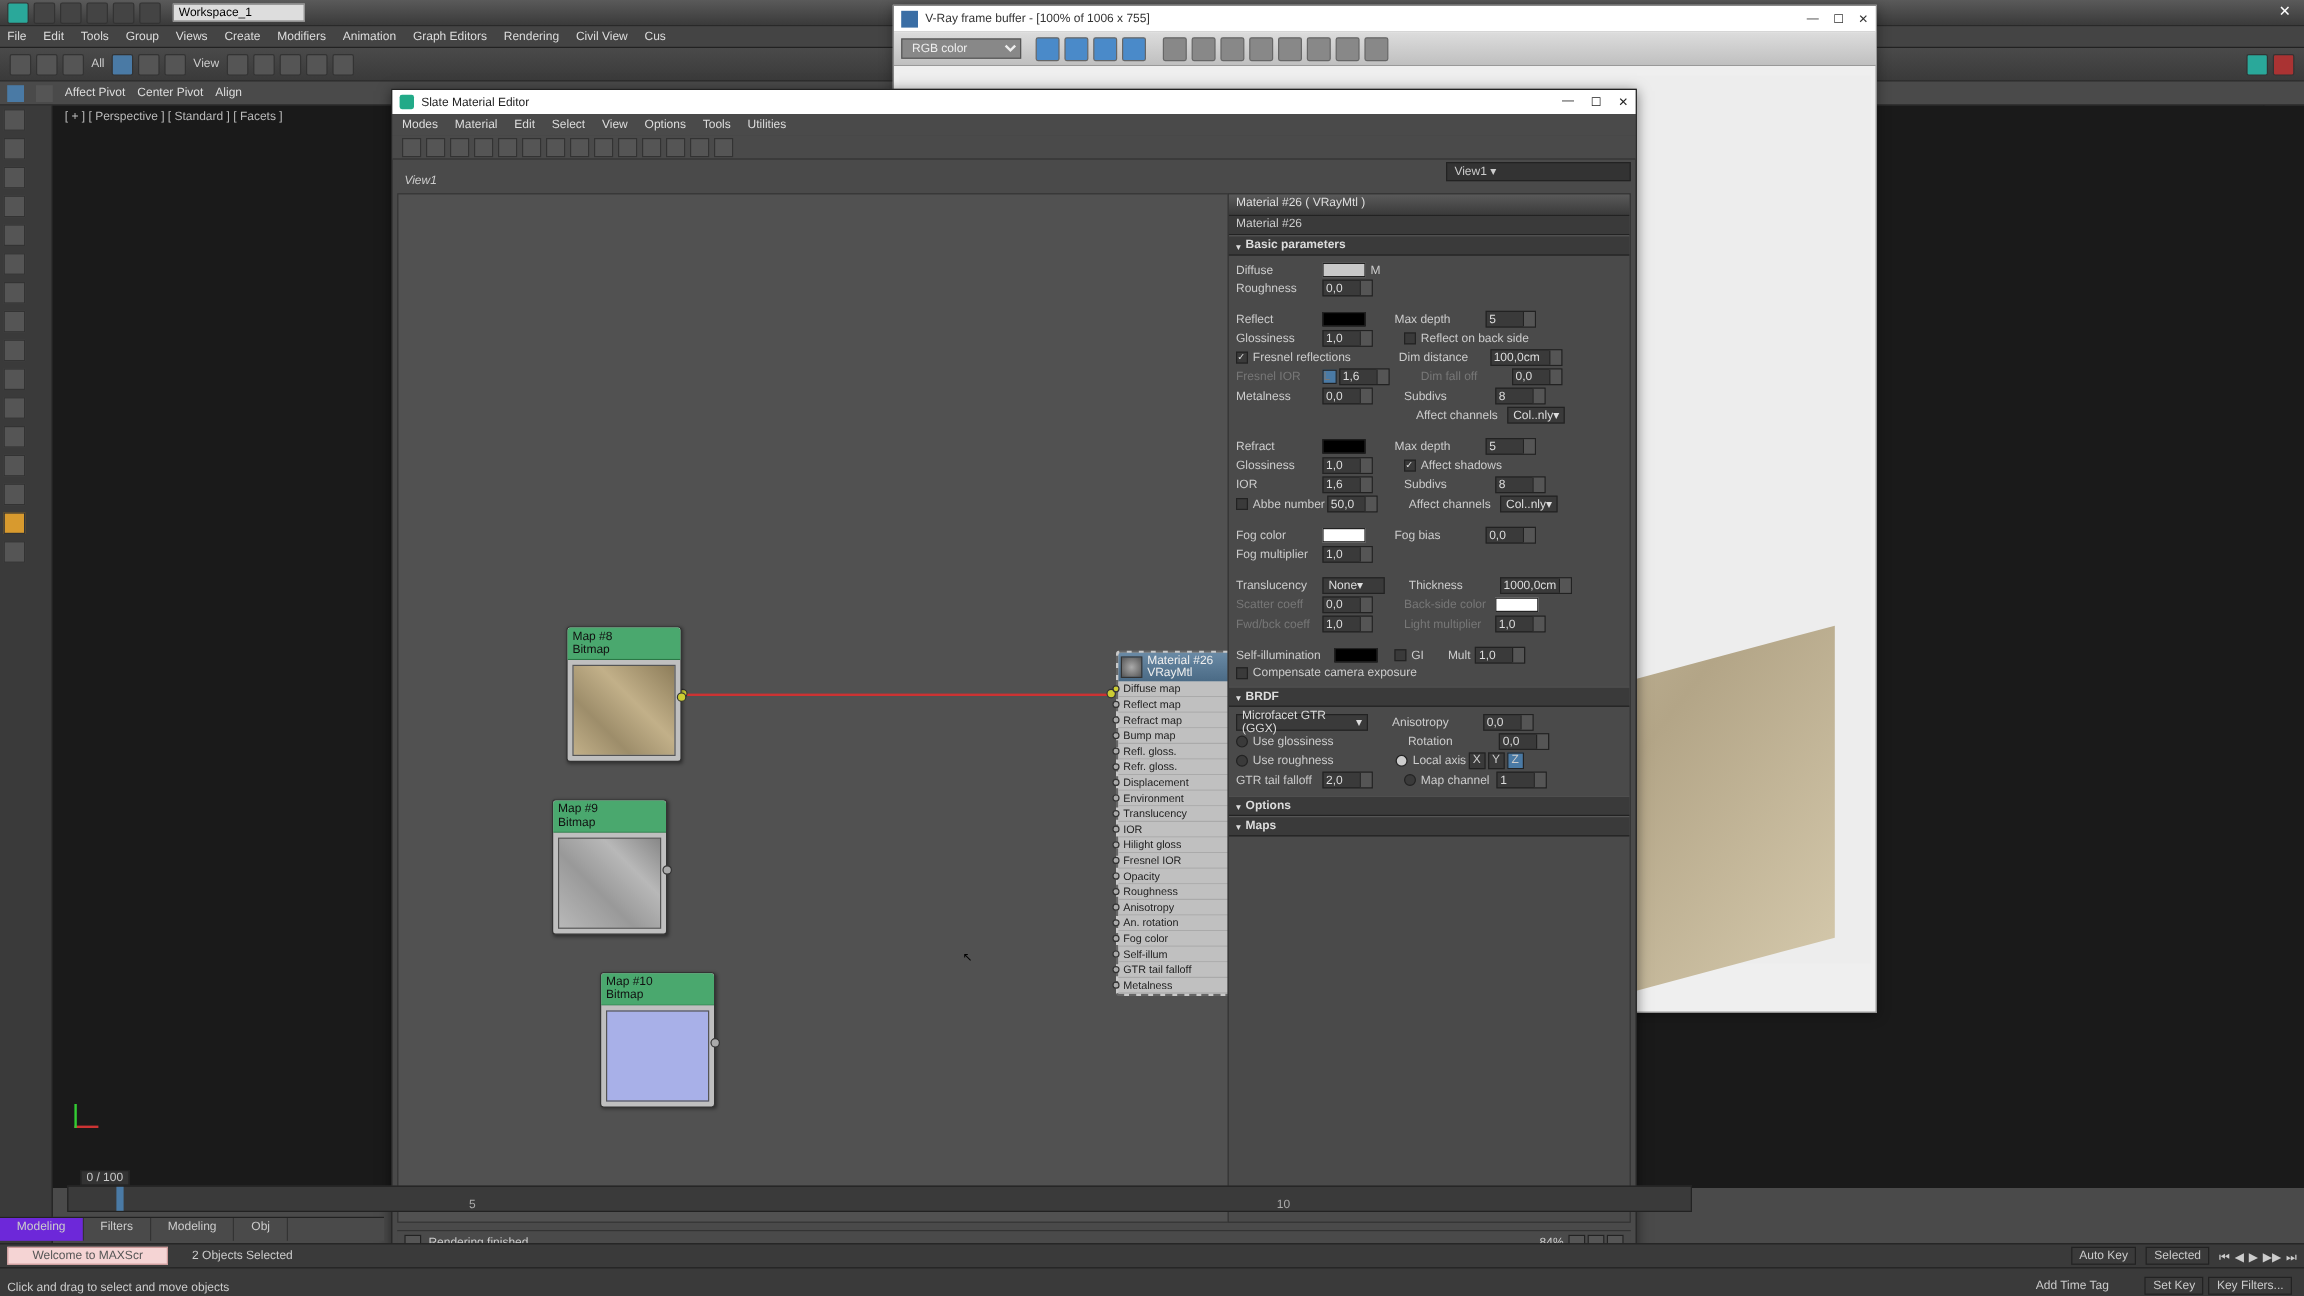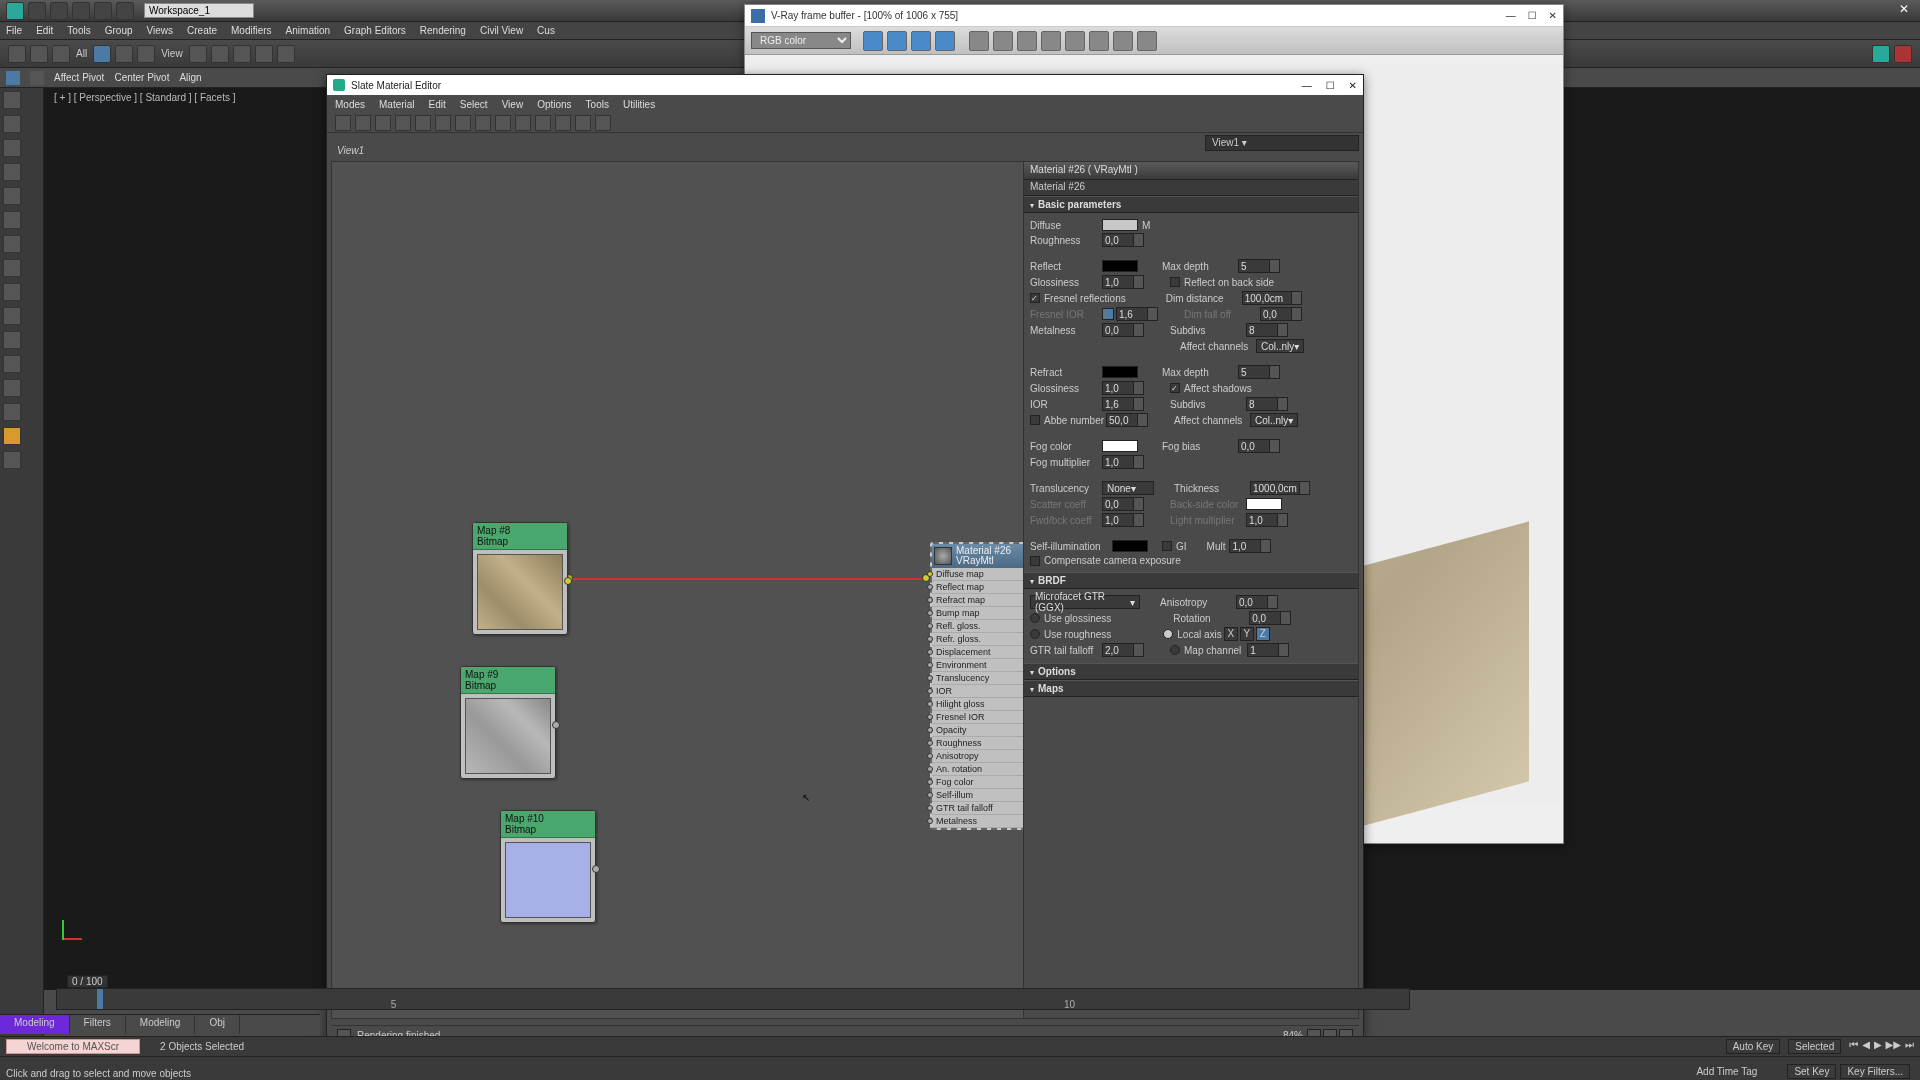--- a/index.html
+++ b/index.html
@@ -626,21 +626,21 @@
   <span>Filters</span>
   <span>Modeling</span>
   <span>Obj</span>
 </div>
 
 <div class="status-bot">
   <div class="row1">
     <span class="mscript">Welcome to MAXScr</span>
     <span style="width:20px;"></span>
     <span>2 Objects Selected</span>
-    <span style="margin-left:auto;display:flex;align-items:flex-start;gap:4px;">
+    <span style="margin-left:auto;display:flex;align-items:flex-end;gap:4px;">
       <span class="autokey">Auto Key</span>
       <span class="autokey">Selected</span>
       <span class="abtn">⏮</span>
       <span class="abtn">◀</span>
       <span class="abtn">▶</span>
       <span class="abtn">▶▶</span>
       <span class="abtn">⏭</span>
     </span>
   </div>
   <div class="row2">

